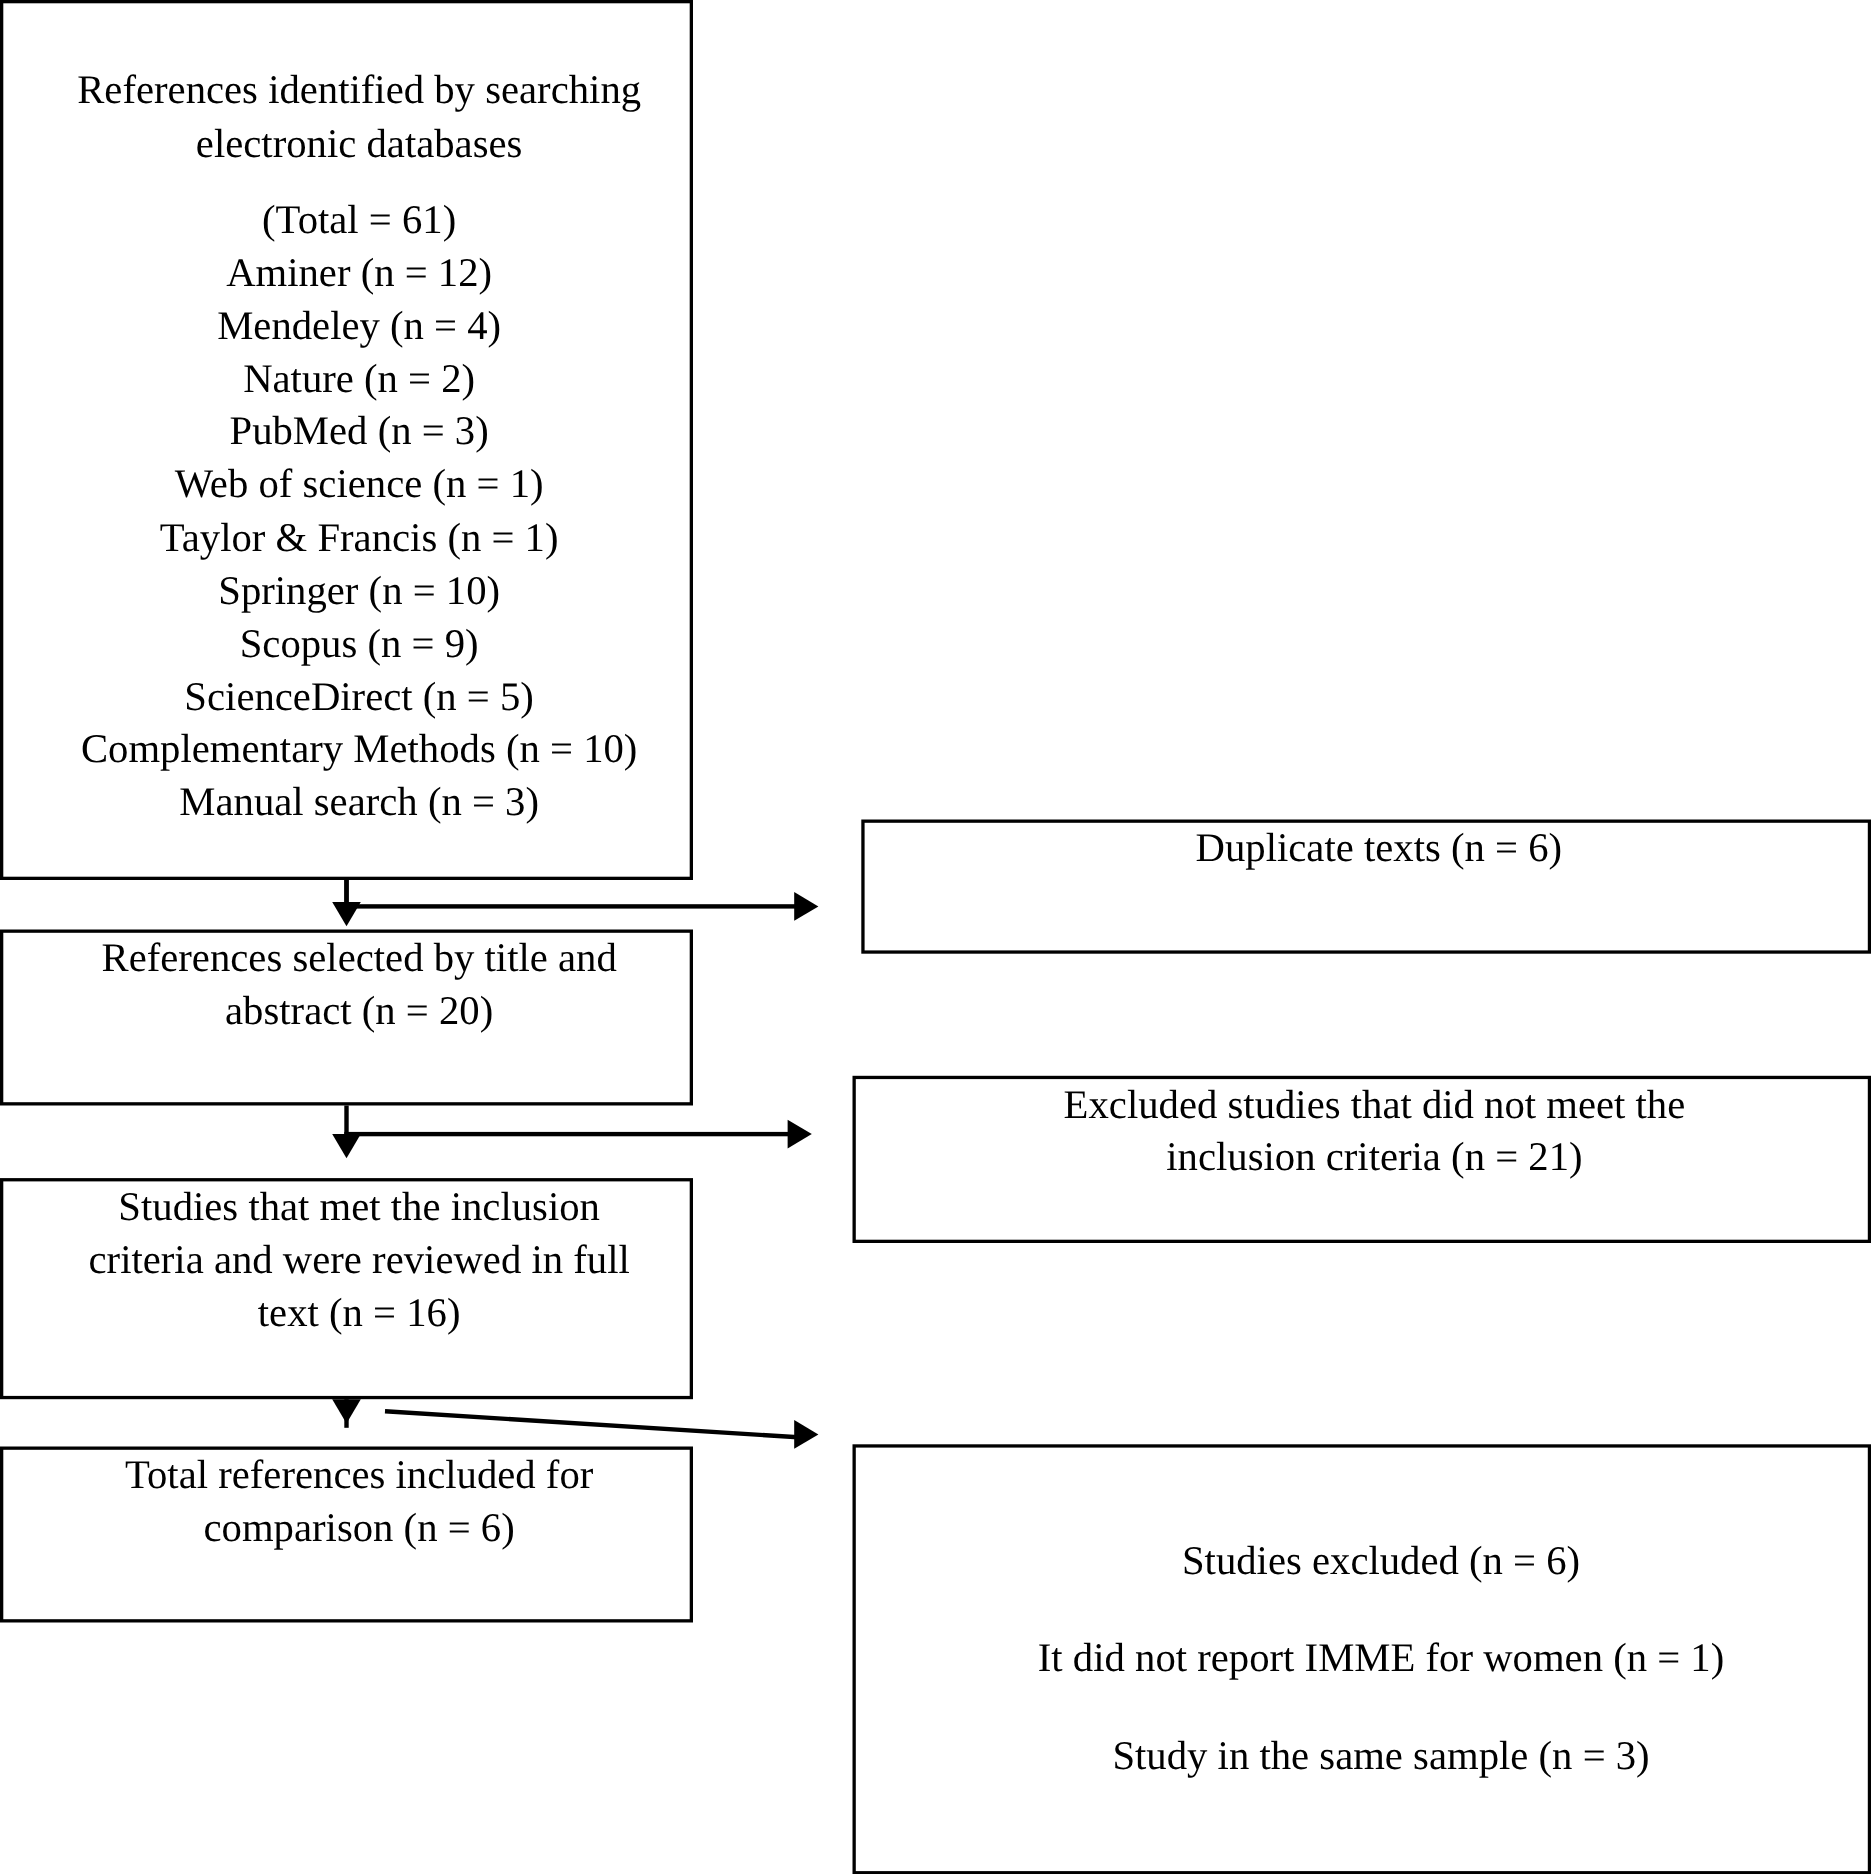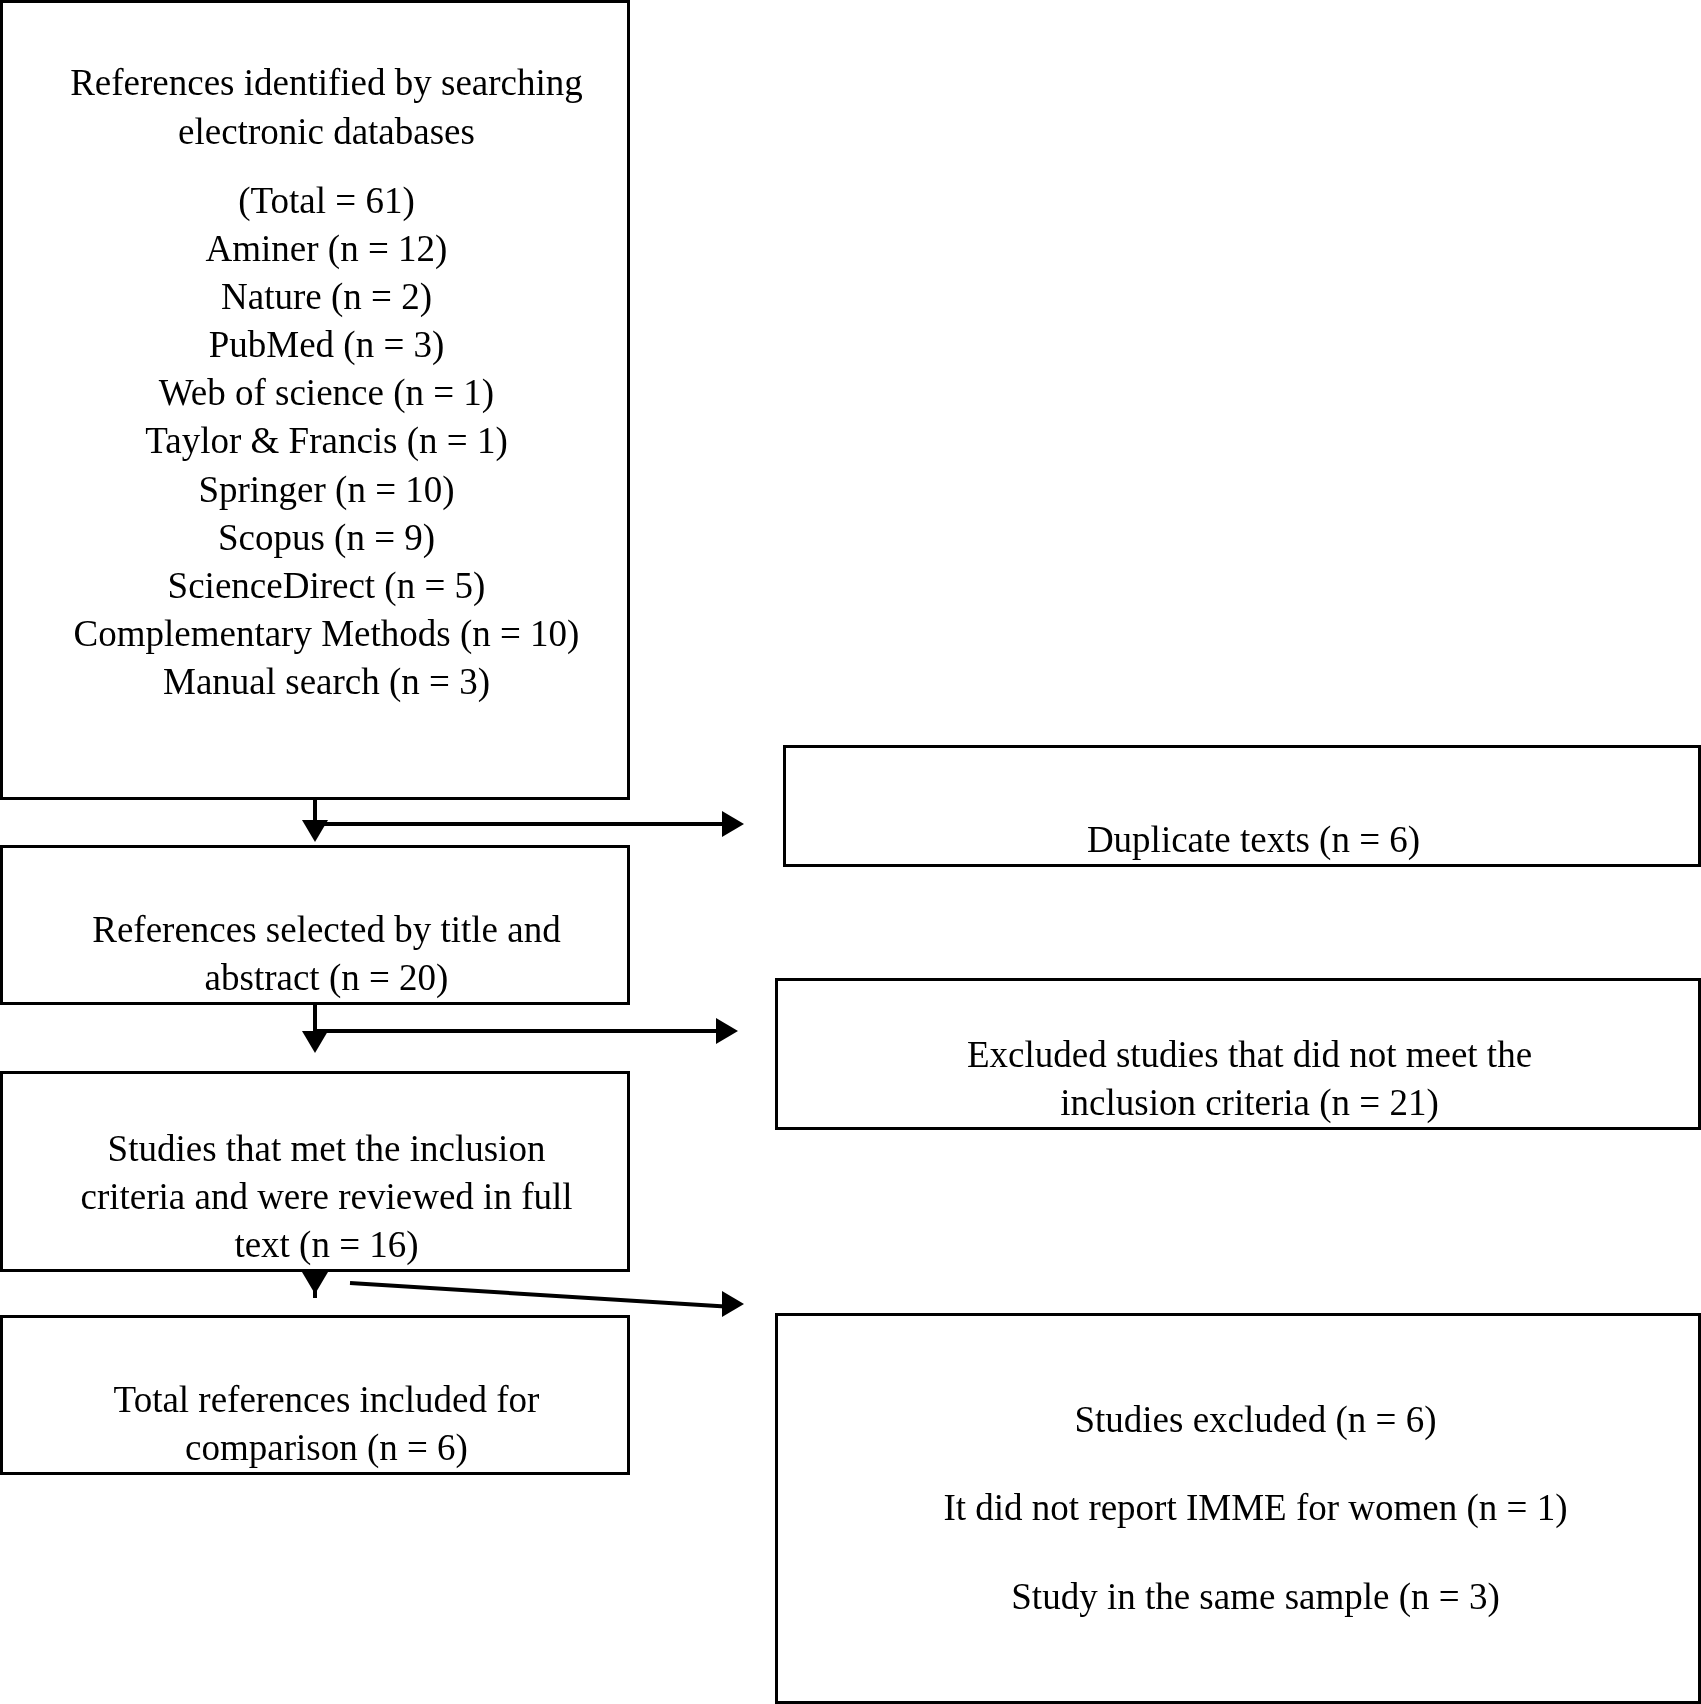--- a/index.html
+++ b/index.html
@@ -19,21 +19,21 @@
     overflow: hidden;
   }
   .box {
     position: absolute;
     border: 3px solid #000000;
     background: #ffffff;
     box-sizing: border-box;
     display: flex;
     flex-direction: column;
     align-items: center;
-    justify-content: flex-end;
+    justify-content: flex-start;
     text-align: center;
   }
   .box .line {
     display: block;
     line-height: 1.30;
     white-space: pre;
     margin-left: 23px;
   }
   .box .gap {
     height: 0.55em;
@@ -145,20 +145,21 @@
 <body>
 
 <div id="canvas">
 
   <div class="box" id="box-identified">
     <span class="line head">References identified by searching</span>
     <span class="line head">electronic databases</span>
     <span class="gap"></span>
     <span class="line">(Total = 61)</span>
     <span class="line">Aminer (n = 12)</span>
+    <span class="line">Mendeley (n = 4)</span>
     <span class="line">Nature (n = 2)</span>
     <span class="line">PubMed (n = 3)</span>
     <span class="line">Web of science (n = 1)</span>
     <span class="line">Taylor &amp; Francis (n = 1)</span>
     <span class="line">Springer (n = 10)</span>
     <span class="line">Scopus (n = 9)</span>
     <span class="line">ScienceDirect (n = 5)</span>
     <span class="line">Complementary Methods (n = 10)</span>
     <span class="line">Manual search (n = 3)</span>
   </div>

